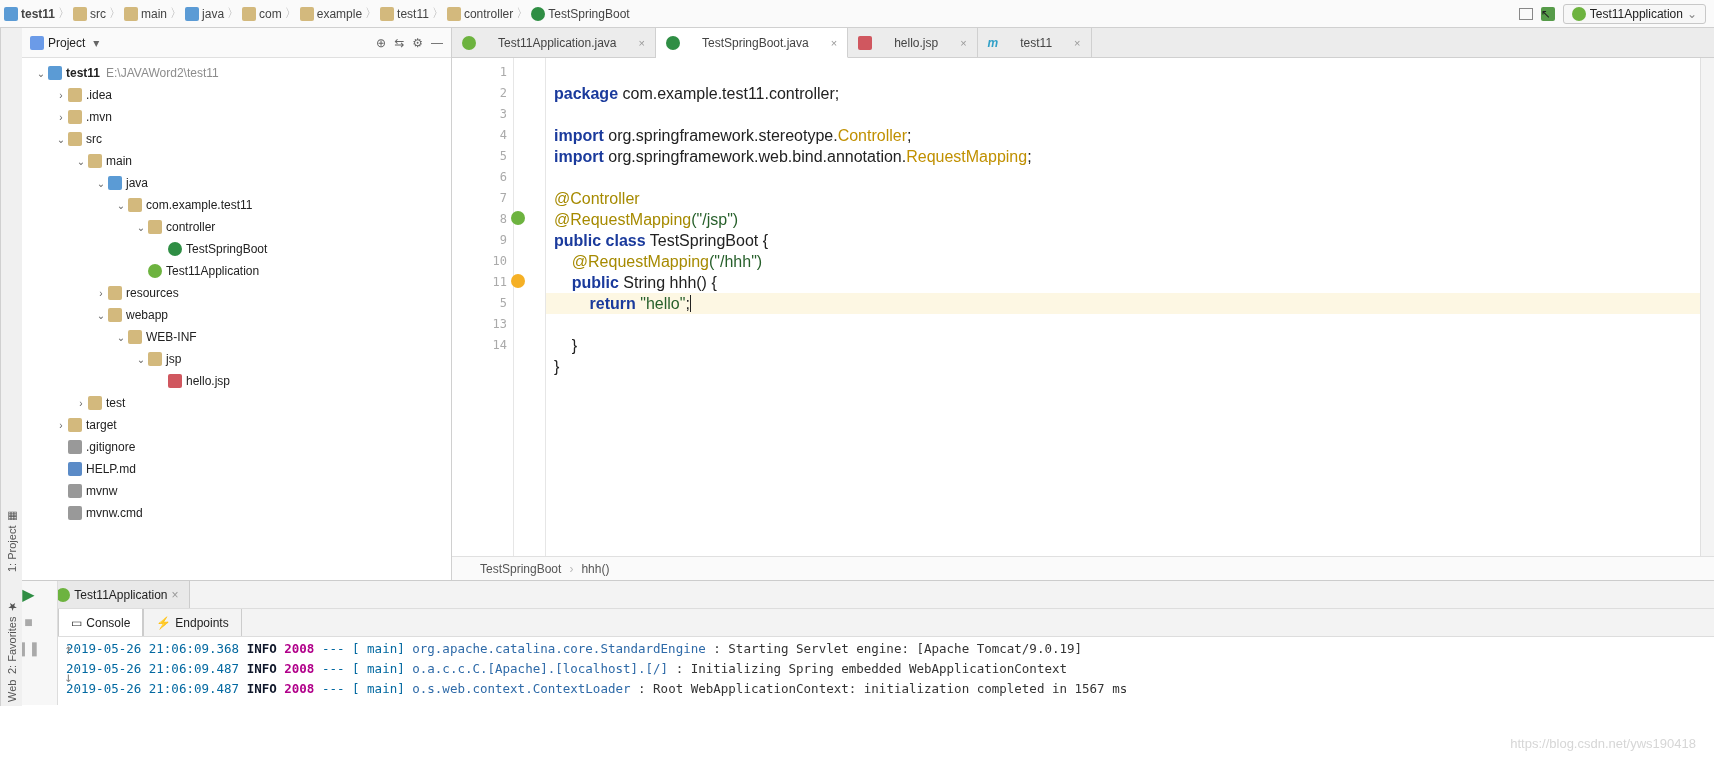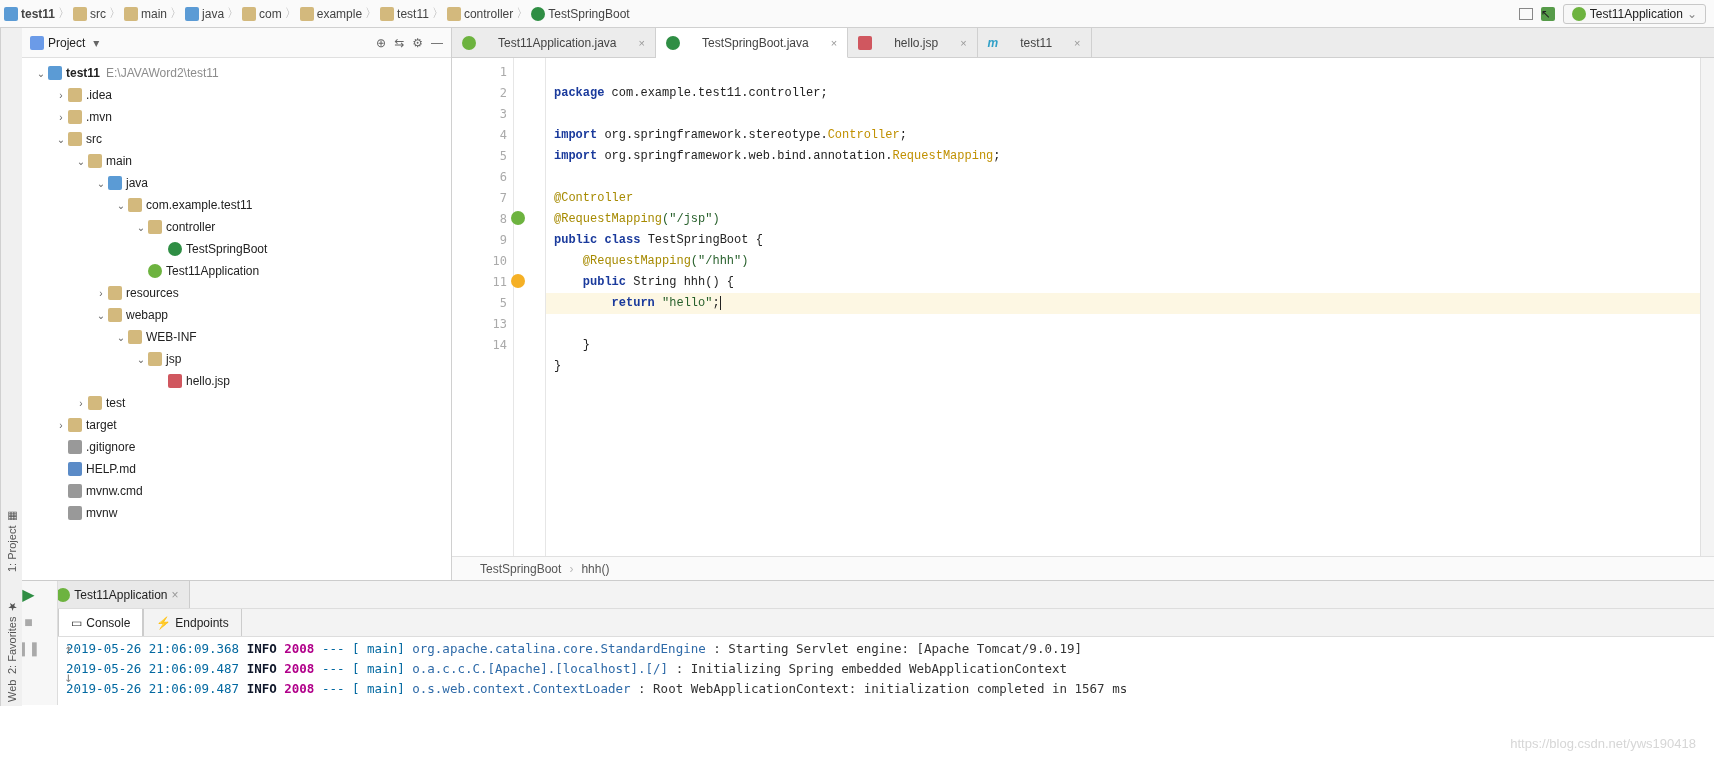--- a/index.html
+++ b/index.html
@@ -45,21 +45,21 @@
 .tab{display:flex;align-items:center;gap:22px;padding:0 10px;border-right:1px solid #d0d0d0;background:#ececec;color:#444;cursor:pointer;}
 .tab.active{background:#fff;border-bottom:1px solid #fff;margin-bottom:-1px;}
 .tab .x{color:#999;font-size:11px;}
 .code-area{flex:1;display:flex;overflow:hidden}
 .gutter{width:62px;background:#fff;border-right:1px solid #e6e6e6;text-align:right;color:#aaa;font-family:"Consolas",monospace;font-size:12px;padding:4px 6px 0 0;line-height:21px}
 .gutter .ln{position:relative;height:21px;}
 .gmark{position:absolute;right:-18px;top:2px;width:14px;height:14px;border-radius:50%;}
 .gmark.bulb{background:#f5b025;}
 .gmark.spring{background:#6db33f;}
 .gspacer{width:32px;border-right:1px solid #e6e6e6;}
-.code{flex:1;font-family:Liberation Mono, monospace;font-size:12px;line-height:21px;padding:4px 0 0 8px;white-space:pre;}
+.code{flex:1;font-family:Liberation Sans, sans-serif;font-size:16px;line-height:21px;padding:4px 0 0 8px;white-space:pre;}
 .code .kw{color:#1a3a9c;font-weight:bold}
 .code .pkg{color:#222}
 .code .ann{color:#a68a00}
 .code .cls{color:#c09000}
 .code .str{color:#265f2a;font-weight:normal}
 .code .name{color:#222}
 .code .line.cur{background:#fdf7e3;display:block;margin-left:-8px;padding-left:8px;margin-right:0}
 .code .caret{border-right:1px solid #222;}
 .status-bar{height:24px;border-top:1px solid #e0e0e0;display:flex;align-items:center;padding-left:28px;color:#555;background:#fafafa}
 .status-bar .sep2{margin:0 8px;color:#bbb}
@@ -280,27 +280,27 @@
         <div class="tree-row">
           <span class="ind" style="width:32px"></span>
           <span class="tw"></span>
           <span class="ic ic-md"></span>
           <span class="lab">HELP.md</span>
         </div>
         <div class="tree-row">
           <span class="ind" style="width:32px"></span>
           <span class="tw"></span>
           <span class="ic ic-txt"></span>
+          <span class="lab">mvnw</span>
+        </div>
+        <div class="tree-row">
+          <span class="ind" style="width:32px"></span>
+          <span class="tw"></span>
+          <span class="ic ic-txt"></span>
           <span class="lab">mvnw.cmd</span>
-        </div>
-        <div class="tree-row">
-          <span class="ind" style="width:32px"></span>
-          <span class="tw"></span>
-          <span class="ic ic-txt"></span>
-          <span class="lab">mvnw</span>
         </div>
       </div>
   </div>
 
   <div class="editor">
     <div class="tabs" id="tabs">
         <div class="tab">
           <span class="ic ic-tab-spring"></span>
           <span>Test11Application.java</span>
           <span class="x">×</span>

